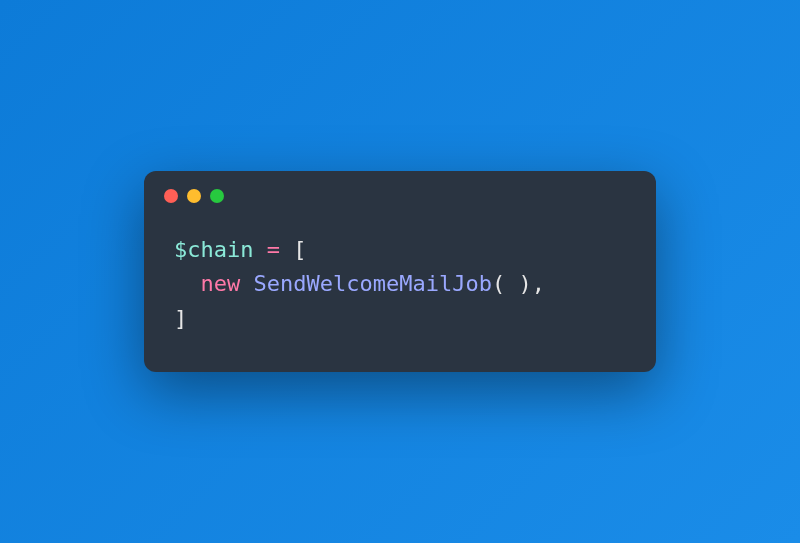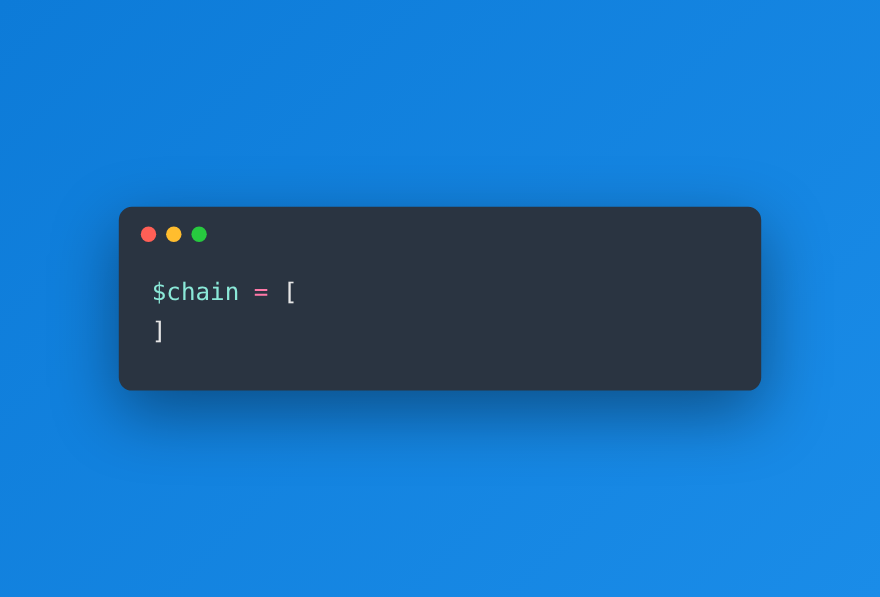--- a/index.html
+++ b/index.html
@@ -10,21 +10,21 @@
     body {
       width: 800px;
       height: 543px;
       background: linear-gradient(135deg, #0d7bd8 0%, #1a8ce8 100%);
       display: flex;
       align-items: center;
       justify-content: center;
       font-family: 'Menlo', 'Monaco', 'Consolas', monospace;
     }
     .window {
-      width: 584px;
+      width: 512px;
       background: #2a3441;
       border-radius: 12px;
       box-shadow: 0 20px 60px rgba(0, 0, 0, 0.4);
       overflow: hidden;
     }
     .titlebar {
       padding: 18px 20px 10px 20px;
       display: flex;
       gap: 9px;
     }
@@ -77,15 +77,16 @@
 <body>
 
 <div class="window">
   <div class="titlebar">
     <div class="traffic-light red"></div>
     <div class="traffic-light yellow"></div>
     <div class="traffic-light green"></div>
   </div>
   <div class="code-content">
     <div class="line"><span class="variable">$chain</span><span class="space"> </span><span class="operator">=</span><span class="space"> </span><span class="punct">[</span></div>
+    <div class="line"><span class="indent"></span><span class="keyword">new</span><span class="space"> </span><span class="classname">SendWelcomeMailJob</span><span class="punct">( )</span><span class="punct">,</span></div>
     <div class="line"><span class="punct">]</span></div>
   </div>
 </div>
 
 </body></html>

